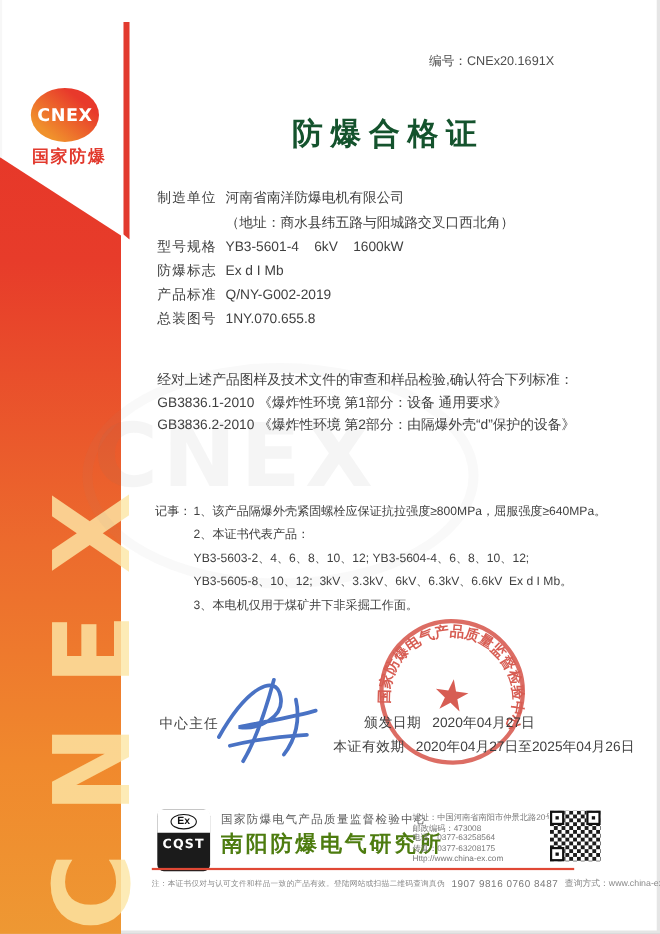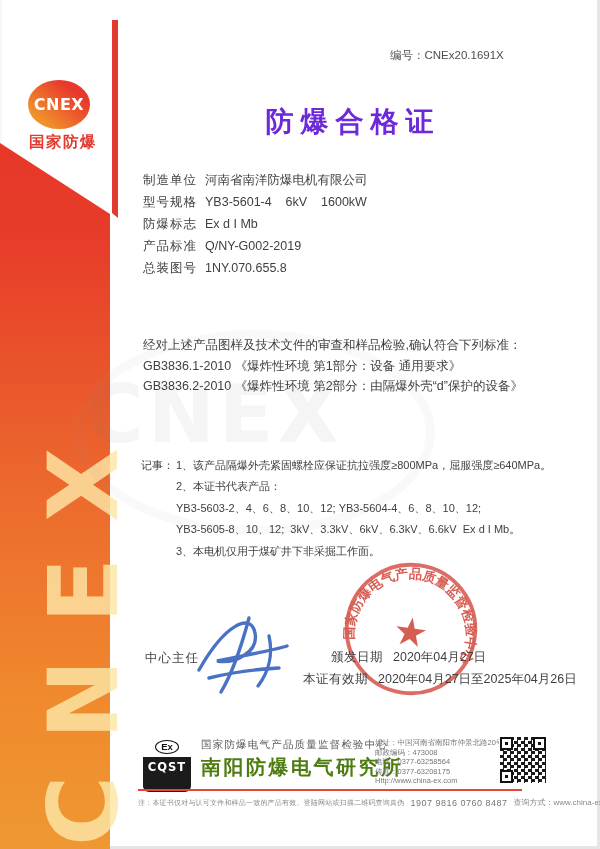--- a/index.html
+++ b/index.html
@@ -20,21 +20,21 @@
       background:linear-gradient(40deg,#f0912c 20%,#e8392b 75%);
       display:flex; align-items:center; justify-content:center;
       color:#fff; font-weight:800; font-size:16px; letter-spacing:.5px; font-family:"DejaVu Sans",sans-serif; }
   .logo-caption { position:absolute; left:29px; top:132px; color:#e23a2e; font-size:15.5px;
       font-weight:600; letter-spacing:1.5px; }
 
   
   .main { position:absolute; left:143px; top:0; width:420px; height:849px; color:#3f3f3f; }
   .cert-no { position:absolute; left:247px; top:48px; font-size:11.5px; color:#4e4e4e; }
   .title { position:absolute; left:0; top:103px; width:100%; text-align:center;
-      font-size:28px; font-weight:700; color:#6d28d9; letter-spacing:7px; }
+      font-size:28px; font-weight:700; color:#14532d; letter-spacing:7px; }
 
   .fields { position:absolute; left:0; top:173px; width:420px; }
   .field-row { display:flex; margin-bottom:7px; font-size:12.5px; line-height:15px; }
   .field-label { width:62px; flex:0 0 62px; letter-spacing:1px; }
   .field-value { white-space:pre-wrap; }
 
   .standards { position:absolute; left:0; top:335px; width:420px; font-size:12.5px; line-height:20.5px; }
   .notes { position:absolute; left:-2px; top:455px; width:430px; display:flex;
       font-size:11px; line-height:21.4px; }
   .notes-label { flex:0 0 35px; }
@@ -104,20 +104,24 @@
     <div class="cert-no"><span>编号：</span><span>CNEx20.1691X</span></div>
 
     <div class="title">防爆合格证</div>
 
     <div class="fields">
       <div class="field-row">
         <span class="field-label">制造单位</span>
         <span class="field-value">河南省南洋防爆电机有限公司</span>
       </div>
       <div class="field-row">
+        <span class="field-label"></span>
+        <span class="field-value">（地址：商水县纬五路与阳城路交叉口西北角）</span>
+      </div>
+      <div class="field-row">
         <span class="field-label">型号规格</span>
         <span class="field-value">YB3-5601-4    6kV    1600kW</span>
       </div>
       <div class="field-row">
         <span class="field-label">防爆标志</span>
         <span class="field-value">Ex d I Mb</span>
       </div>
       <div class="field-row">
         <span class="field-label">产品标准</span>
         <span class="field-value">Q/NY-G002-2019</span>

